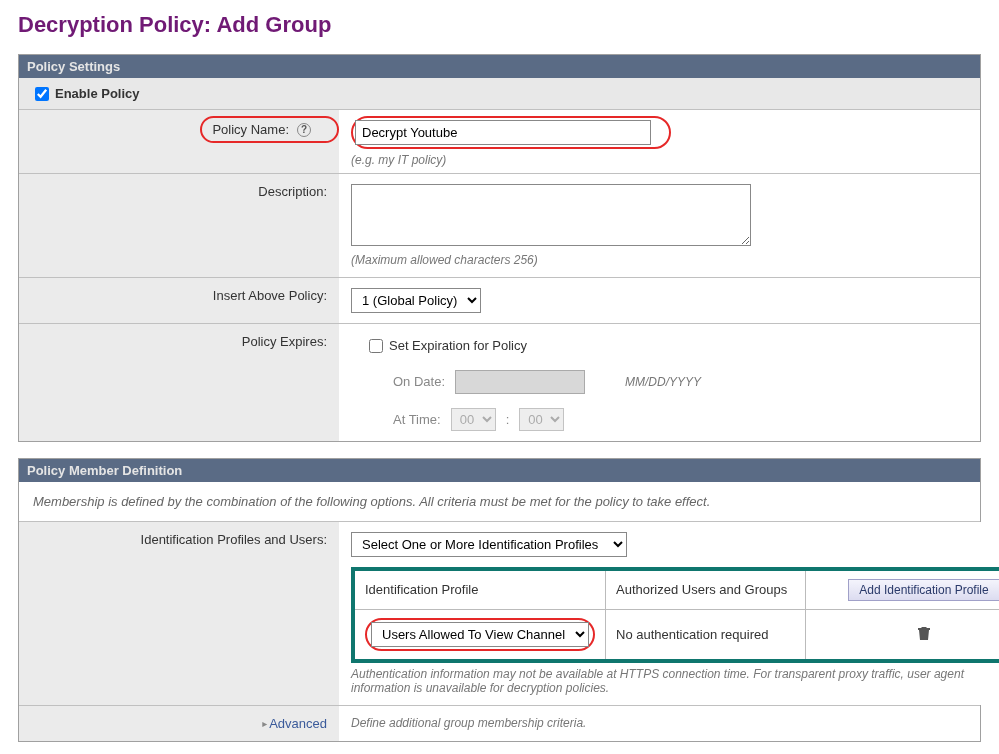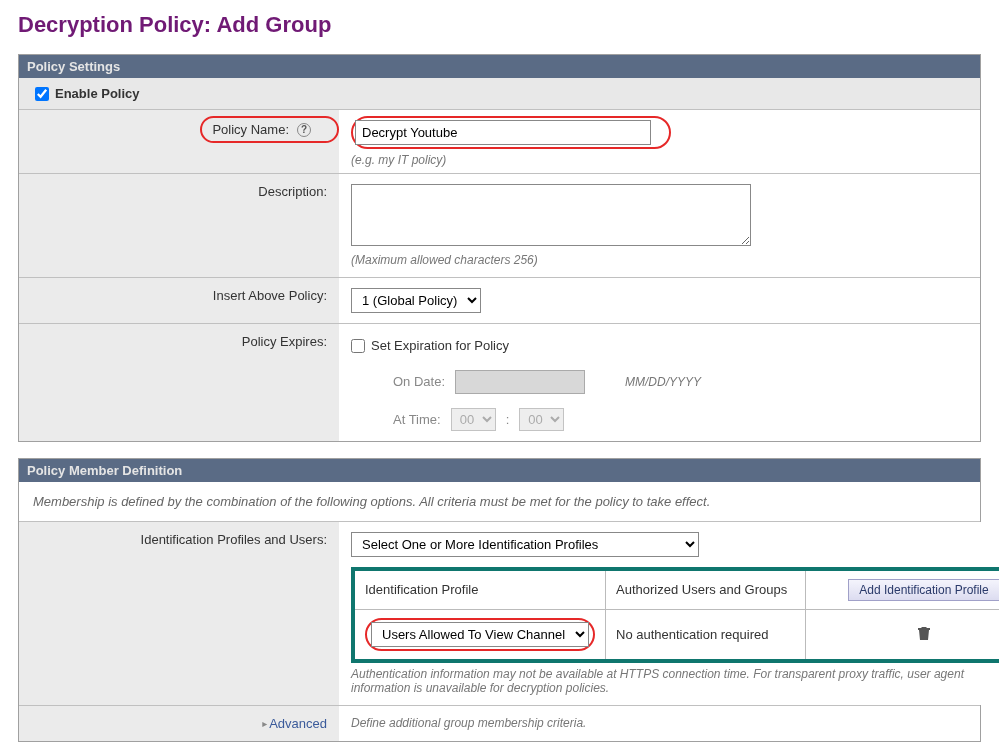--- a/index.html
+++ b/index.html
@@ -236,21 +236,21 @@
       </select>
     </div>
   </div>
 
   <div class="form-row">
     <div class="label-cell">
         <span>Policy Expires:</span>
       </div>
     <div class="value-cell">
       <div class="exp-block">
-        <label style="display:inline-flex;align-items:center;gap:6px;">
+        <label style="display:inline-flex;align-items:center;gap:6px;margin-left:18px;">
           <input type="checkbox" style="">
           <span>Set Expiration for Policy</span>
         </label>
         <div class="exp-sub">
           <span class="dis-sub">On Date:</span>
           <div class="date-box"></div>
           <span class="hint" style="margin:0 0 0 30px;">MM/DD/YYYY</span>
         </div>
         <div class="exp-sub">
           <span class="dis-sub">At Time:</span>
@@ -265,21 +265,21 @@
 
 <div class="section">
   <div class="section-header">Policy Member Definition</div>
   <div class="member-note">Membership is defined by the combination of the following options. All criteria must be met for the policy to take effect.</div>
 
   <div class="form-row">
     <div class="label-cell">
         <span>Identification Profiles and Users:</span>
       </div>
     <div class="value-cell">
-      <select style="width:348px;">
+      <select style="width:276px;">
         <option>Select One or More Identification Profiles</option>
       </select>
 
       <table class="id-table">
         <tbody>
             <tr>
           <th style="width:250px;">Identification Profile</th>
           <th style="width:200px;">Authorized Users and Groups</th>
           <th style="text-align:center;">
             <button class="btn-light">Add Identification Profile</button>

